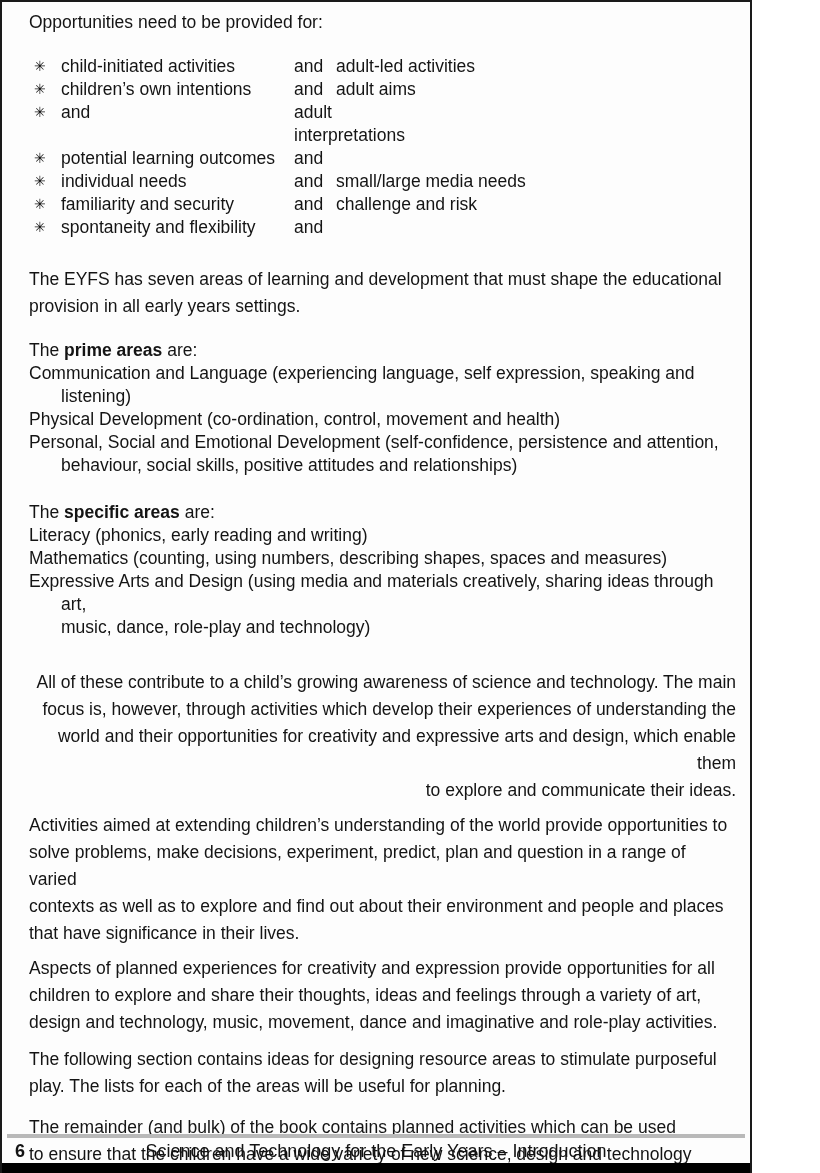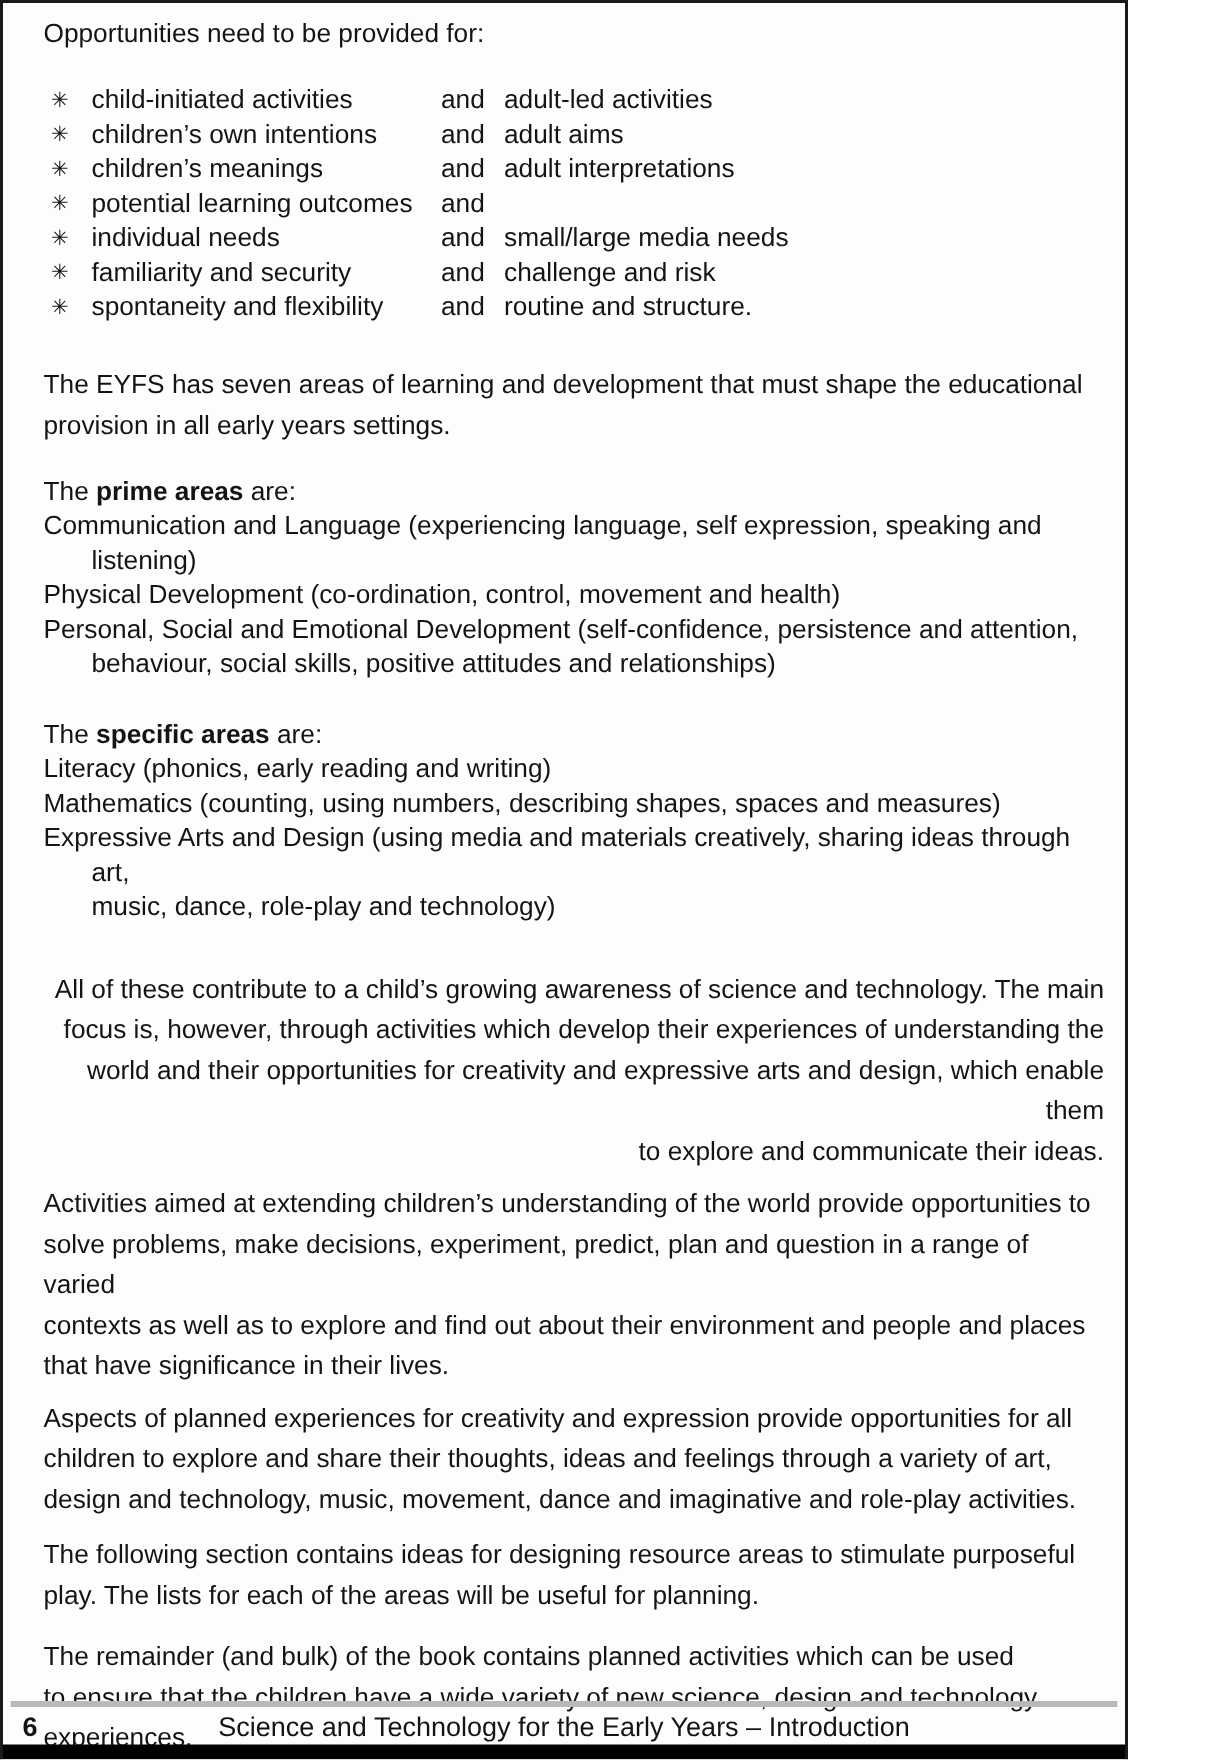--- a/index.html
+++ b/index.html
@@ -94,21 +94,20 @@
         <span>adult-led activities</span>
       </div>
       <div class="opp-row">
         <span class="bullet">✳</span>
         <span>children’s own intentions</span>
         <span>and</span>
         <span>adult aims</span>
       </div>
       <div class="opp-row">
         <span class="bullet">✳</span>
-        <span>children’s meanings</span>
         <span>and</span>
         <span>adult interpretations</span>
       </div>
       <div class="opp-row">
         <span class="bullet">✳</span>
         <span>potential learning outcomes</span>
         <span>and</span>
       </div>
       <div class="opp-row">
         <span class="bullet">✳</span>
@@ -119,21 +118,20 @@
       <div class="opp-row">
         <span class="bullet">✳</span>
         <span>familiarity and security</span>
         <span>and</span>
         <span>challenge and risk</span>
       </div>
       <div class="opp-row">
         <span class="bullet">✳</span>
         <span>spontaneity and flexibility</span>
         <span>and</span>
-        <span>routine and structure.</span>
       </div>
     </div>
 
     <p class="para mt-p1">The EYFS has seven areas of learning and development that must shape the educational
 provision in all early years settings.</p>
 
     <p class="lead mt-prime"><span>The </span><b>prime areas</b><span> are:</span></p>
     <div class="area">Communication and Language (experiencing language, self expression, speaking and
 listening)</div>
     <div class="area">Physical Development (co-ordination, control, movement and health)</div>

